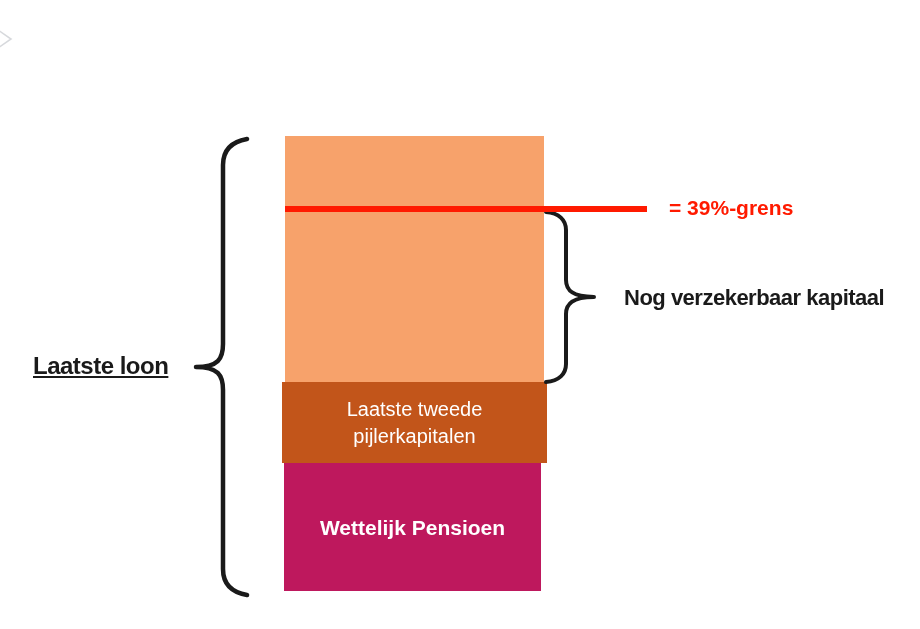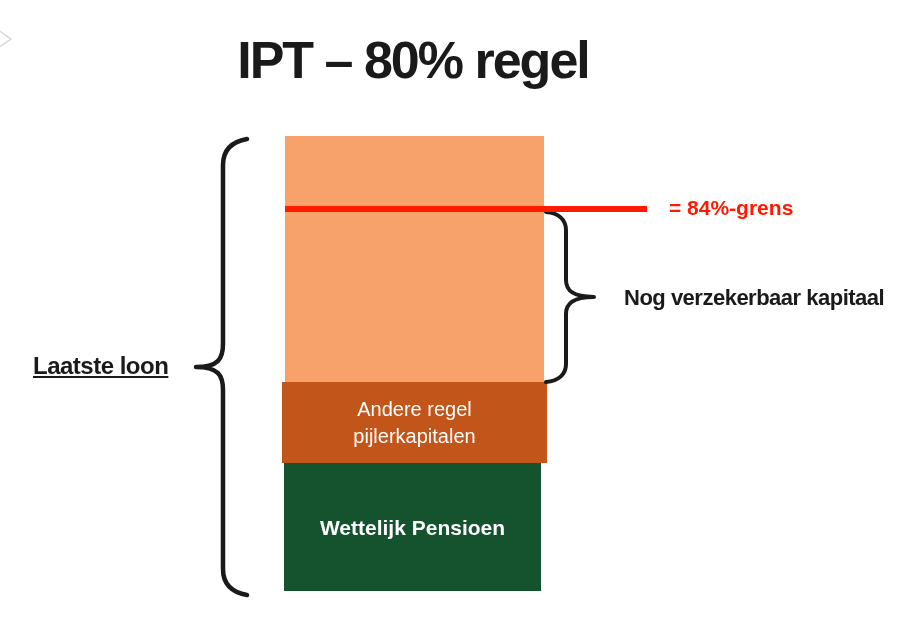--- a/index.html
+++ b/index.html
@@ -100,34 +100,33 @@
 </style>
 </head>
 <body>
 
 <div class="slide">
 
   <svg class="corner-artifact" width="20" height="28" viewBox="0 0 20 28">
     <path d="M1,4 L14,13 L1,22" fill="none" stroke="#b6bac0" stroke-width="1.6"></path>
   </svg>
 
-  <h1 class="title" style="color: rgb(26, 26, 26);">IPT – 80% regel</h1>
 
   <div class="seg seg-top" style="background-color: rgb(247, 162, 107);"></div>
 
   <div class="seg seg-mid" style="background-color: rgb(194, 85, 26);">
-    <span class="seg-label" style="color: rgb(255, 255, 255);">Andere regel pijlerkapitalen</span>
+    <span class="seg-label" style="color: rgb(255, 255, 255);">Laatste tweede pijlerkapitalen</span>
   </div>
 
-  <div class="seg seg-bot" style="background-color: #14532d;">
+  <div class="seg seg-bot" style="background-color: #be185d;">
     <span class="seg-label bold" style="color: rgb(255, 255, 255);">Wettelijk Pensioen</span>
   </div>
 
   <div class="limit-line" style="background-color: rgb(255, 26, 0);"></div>
-  <div class="limit-label" style="color: rgb(255, 26, 0);">= 84%-grens</div>
+  <div class="limit-label" style="color: rgb(255, 26, 0);">= 39%-grens</div>
 
   <svg class="brace brace-left" viewBox="0 0 64 470">
     <path d="M57,7 C40,10 33,19 33,33 L33,212 C33,227 28,235 6,235 C28,235 33,243 33,258 L33,437 C33,451 40,460 57,463" stroke-width="4.5" style="stroke: rgb(26, 26, 26);"></path>
   </svg>
   <div class="label-left" style="color: rgb(26, 26, 26);">Laatste loon</div>
 
   <svg class="brace brace-right" viewBox="0 0 58 180">
     <path d="M4,4 C17,5 24,12 24,22 L24,72 C24,82 30,89 52,89 C30,89 24,96 24,106 L24,156 C24,166 17,173 4,174" stroke-width="4" style="stroke: rgb(26, 26, 26);"></path>
   </svg>
   <div class="label-right" style="color: rgb(26, 26, 26);">Nog verzekerbaar kapitaal</div>

